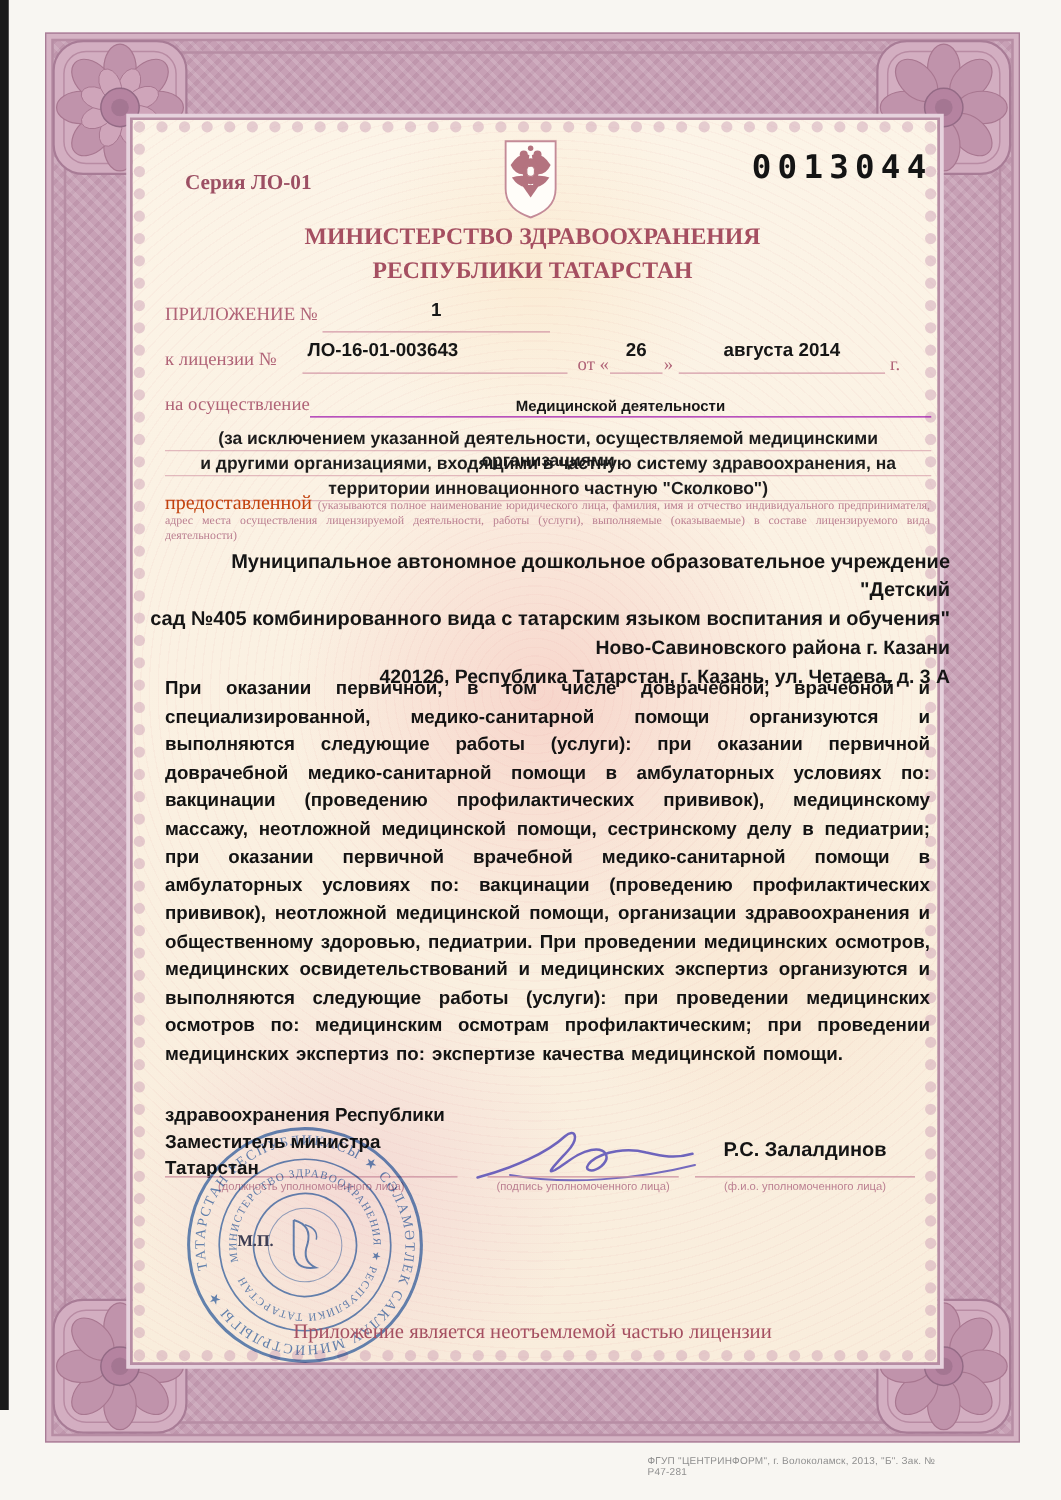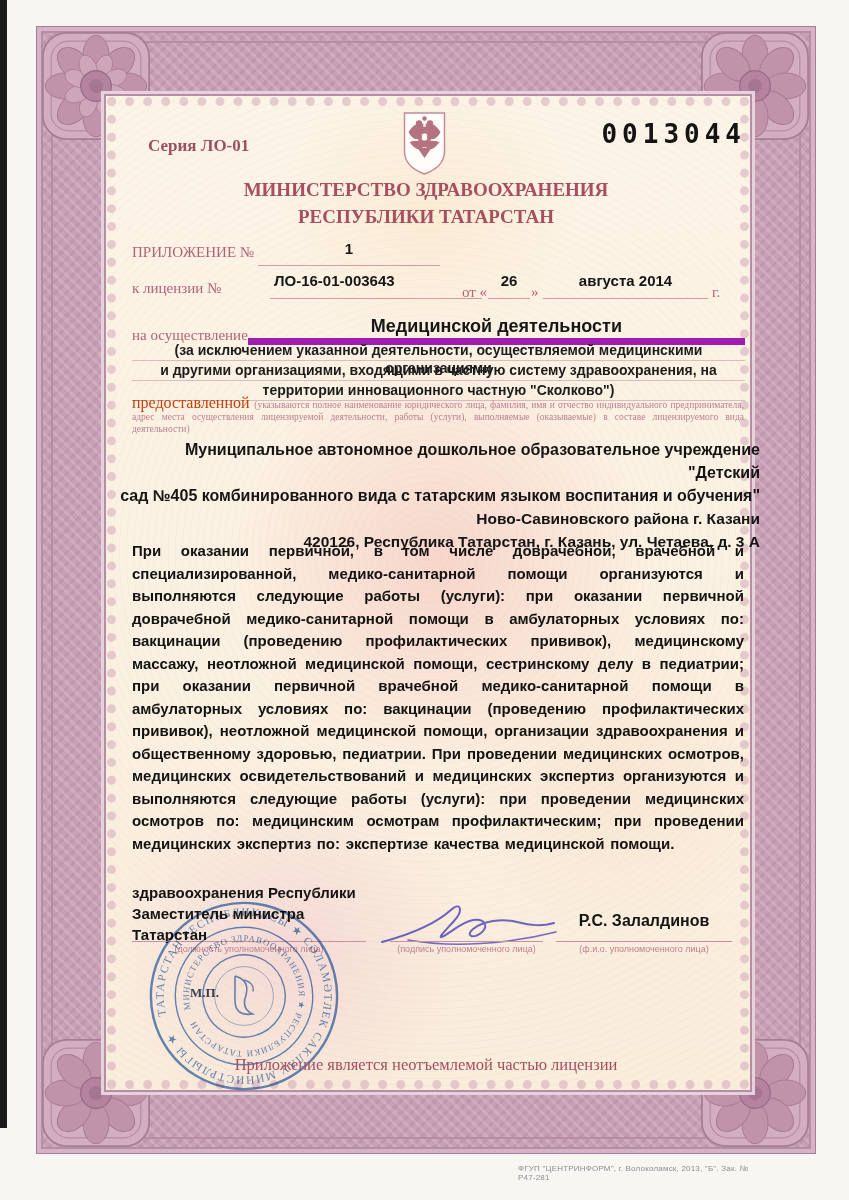--- a/index.html
+++ b/index.html
@@ -63,30 +63,30 @@
     left:586px;top:119px;width:160px;text-align:right;
     font-family:"DejaVu Sans Mono",monospace;font-weight:bold;
     font-size:26px;letter-spacing:5px;color:#141414;
   }
   .ministry{left:104px;top:176px;width:644px;text-align:center;
     font-size:19px;line-height:27px;font-weight:bold;color:#a54f61;}
 
   .annex-label{left:132px;top:244px;font-size:15px;}
   .annex-line{left:258px;top:240px;width:182px;height:25px;text-align:center;font-size:15px;}
   .license-label{left:132px;top:280px;font-size:15px;}
-  .license-line{left:242px;top:272px;width:208px;height:26px;padding-left:4px;font-size:15px;margin-left:28px;}
+  .license-line{left:242px;top:272px;width:208px;height:26px;padding-left:4px;font-size:15px;}
   .date-prefix{left:462px;top:284px;font-size:15px;}
   .date-day{left:488px;top:272px;width:42px;height:26px;text-align:center;font-size:15px;}
   .date-close{left:531px;top:284px;font-size:15px;}
   .date-rest{left:543px;top:272px;width:165px;height:26px;text-align:center;font-size:15px;}
   .date-g{left:712px;top:284px;font-size:15px;}
 
   .act-row{left:132px;top:316px;width:613px;display:flex;align-items:flex-end;}
   .act-label{font-size:15px;white-space:nowrap;padding-bottom:1px;}
-  .act-value{flex:1;text-align:center;font-size:18px;border-bottom:7px solid #a21caf;padding-bottom:1px;}
+  .act-value{flex:1;text-align:center;font-size:12px;border-bottom:1px solid #a21caf;padding-bottom:1px;}
   .act-note{left:132px;top:341px;width:613px;}
   .act-note div{display:block;text-align:center;font-weight:600;font-size:14px;
     line-height:18px;height:19px;color:#1c1c1c;border-bottom:1px solid rgba(212,154,168,.65);}
 
   .granted{left:132px;top:397px;width:612px;font-size:9.5px;line-height:12px;
     color:#bb7f91;text-align:justify;font-family:"Liberation Serif",serif;}
   .granted b{font-size:16px;font-weight:normal;color:#c2410c;}
 
   .org{left:118px;top:438px;width:642px;text-align:right;color:#151515;font-weight:bold;}
   .org .l{font-size:16px;line-height:23px;}

